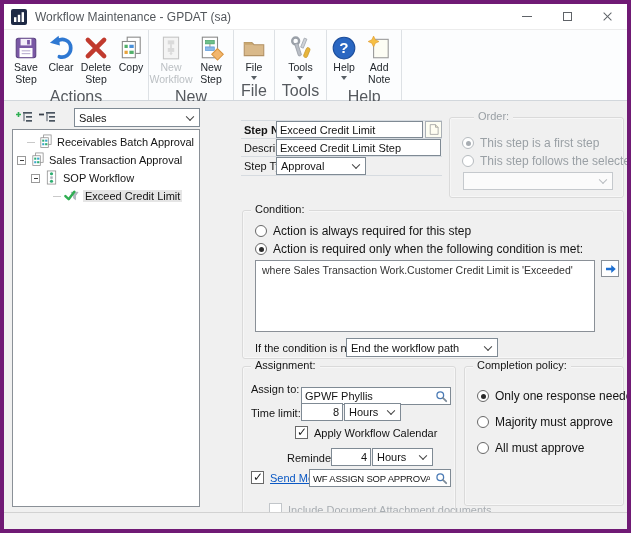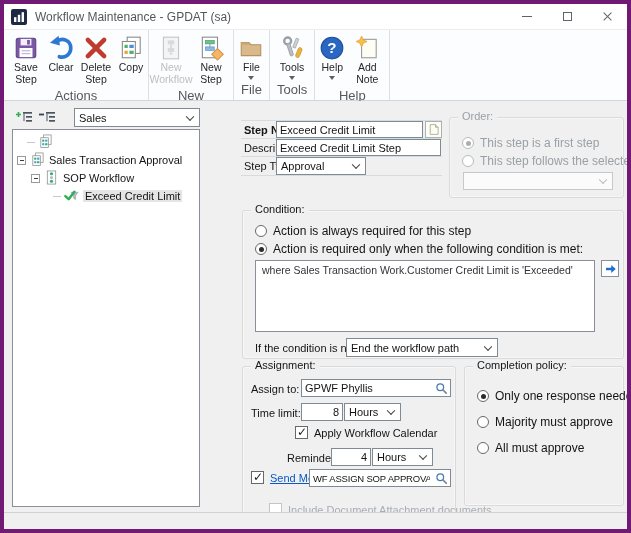--- a/index.html
+++ b/index.html
@@ -29,21 +29,21 @@
             border-bottom:1px solid #d2d7dc; display:flex; }
   .rgroup { display:flex; flex-direction:column; border-right:1px solid #dde1e5; padding:1px 2px 0; }
   .rbtns { flex:1; display:flex; align-items:flex-start; justify-content:center; }
   .rbtn { min-width:30px; max-width:40px; display:flex; flex-direction:column; align-items:center;
           padding:2px 1px 0; cursor:default; }
   .rbtn .ricon { height:29px; display:flex; align-items:center; justify-content:center; }
   .rlabel { font-size:10.5px; color:#24292e; text-align:center; line-height:1.12; }
   .rbtn.disabled .rlabel { color:#bcc0c4; }
   .dd-caret { width:0; height:0; border-left:3px solid transparent; border-right:3px solid transparent;
               border-top:4px solid #596066; margin-top:2px; }
-  .rgroup-label { text-align:center; font-size:13px; color:#55595e; padding:2px 5px 3px; }
+  .rgroup-label { text-align:center; font-size:16px; color:#55595e; padding:2px 5px 3px; }
 
   
   .content { position:absolute; top:97px; left:0; right:0; height:411px; background:#f0f0f0; }
 
   .tree-tool { position:absolute; top:8px; width:20px; height:16px; display:flex; align-items:center;
                justify-content:center; }
   .filter-dd { position:absolute; left:70px; top:7px; width:126px; height:19px; }
 
   .treebox { position:absolute; left:8px; top:28px; width:188px; height:378px; background:#fff;
              border:1px solid #8a9097; padding-top:3px; overflow:hidden; }
@@ -68,21 +68,21 @@
   .dd .chev { position:absolute; right:6px; top:50%; width:6px; height:6px;
               border-right:1.3px solid #444; border-bottom:1.3px solid #444;
               transform:translateY(-70%) rotate(45deg); }
   .dd.disabled { background:#fbfbfb; border-color:#c5c9cd; color:#adb2b6; }
   .dd.disabled .chev { border-color:#b8bcc0; }
 
   .gbox { position:absolute; border:1px solid #dadada; border-radius:3px;
           box-shadow:inset 0 0 0 0.5px #fdfdfd; }
   .gtitle { position:absolute; top:-8px; left:8px; background:#f0f0f0; padding:0 4px;
             font-size:11px; color:#141414; white-space:nowrap; }
-  .gtitle.disabled { color:#9aa0a5; }
+  .gtitle.disabled { color:#9aa0a5;margin-left:16px; }
 
   .radio-row { position:absolute; display:flex; align-items:center; font-size:12px; color:#141414;
                white-space:nowrap; }
   .rb { width:12px; height:12px; border:1px solid #686868; border-radius:50%; background:#fff;
         margin-right:6px; position:relative; flex:none; }
   .rb.on::after { content:""; position:absolute; left:2.5px; top:2.5px; width:5px; height:5px;
                   border-radius:50%; background:#2b2b2b; }
   .radio-row.disabled { color:#9aa0a5; }
   .radio-row.disabled .rb { border-color:#b6bbbf; }
   .radio-row.disabled .rb.on::after { background:#a9aeb3; }
@@ -321,20 +321,21 @@
         <span class="ticon">
           <svg width="15" height="15" viewBox="0 0 16 16">
             <rect x="6" y="1" width="8" height="10" fill="#fff" stroke="#8a8a8a" stroke-width="0.8"></rect>
             <rect x="3" y="4" width="8" height="10.5" fill="#fff" stroke="#8a8a8a" stroke-width="0.8"></rect>
             <rect x="4.5" y="6" width="2.2" height="2.2" fill="#2fae72"></rect>
             <rect x="7.6" y="6" width="2.4" height="2.2" fill="#39a7c9"></rect>
             <rect x="4.5" y="9.8" width="2.2" height="2.2" fill="#39a7c9"></rect>
             <rect x="7.6" y="9.8" width="2.4" height="2.2" fill="#2fae72"></rect>
           </svg>
         </span>
+        <span>Receivables Batch Approval</span>
       </div>
       <div class="titem" style="padding-left:4px;">
         <span class="expander"></span>
         <span class="ticon">
           <svg width="15" height="15" viewBox="0 0 16 16">
             <rect x="6" y="1" width="8" height="10" fill="#fff" stroke="#8a8a8a" stroke-width="0.8"></rect>
             <rect x="3" y="4" width="8" height="10.5" fill="#fff" stroke="#8a8a8a" stroke-width="0.8"></rect>
             <rect x="4.5" y="6" width="2.2" height="2.2" fill="#2fae72"></rect>
             <rect x="7.6" y="6" width="2.4" height="2.2" fill="#39a7c9"></rect>
             <rect x="4.5" y="9.8" width="2.2" height="2.2" fill="#39a7c9"></rect>
@@ -425,21 +426,21 @@
       <div class="dd" style="left:103px; top:127px; width:152px; height:19px;">
         <span>End the workflow path</span>
         <span class="chev"></span>
       </div>
     </div>
 
     <div class="gbox" style="left:238px; top:265px; width:214px; height:164px;">
       <span class="gtitle">Assignment:</span>
 
       <span class="flabel" style="left:8px; top:16px;">Assign to:</span>
-      <div class="fld" style="left:58px; top:12px; width:150px; height:18px;">
+      <div class="fld" style="left:58px; top:20px; width:150px; height:18px;">
         <input value="GPWF Phyllis" style="">
         <span class="magbtn">
           <svg width="13" height="13" viewBox="0 0 16 16">
             <circle cx="6.5" cy="6.5" r="4.1" fill="none" stroke="#4a7ab5" stroke-width="1.6"></circle>
             <line x1="9.7" y1="9.7" x2="13.8" y2="13.8" stroke="#7d8b99" stroke-width="2.2" stroke-linecap="round"></line>
           </svg>
         </span>
       </div>
 
       <span class="flabel" style="left:8px; top:40px;">Time limit:</span>

